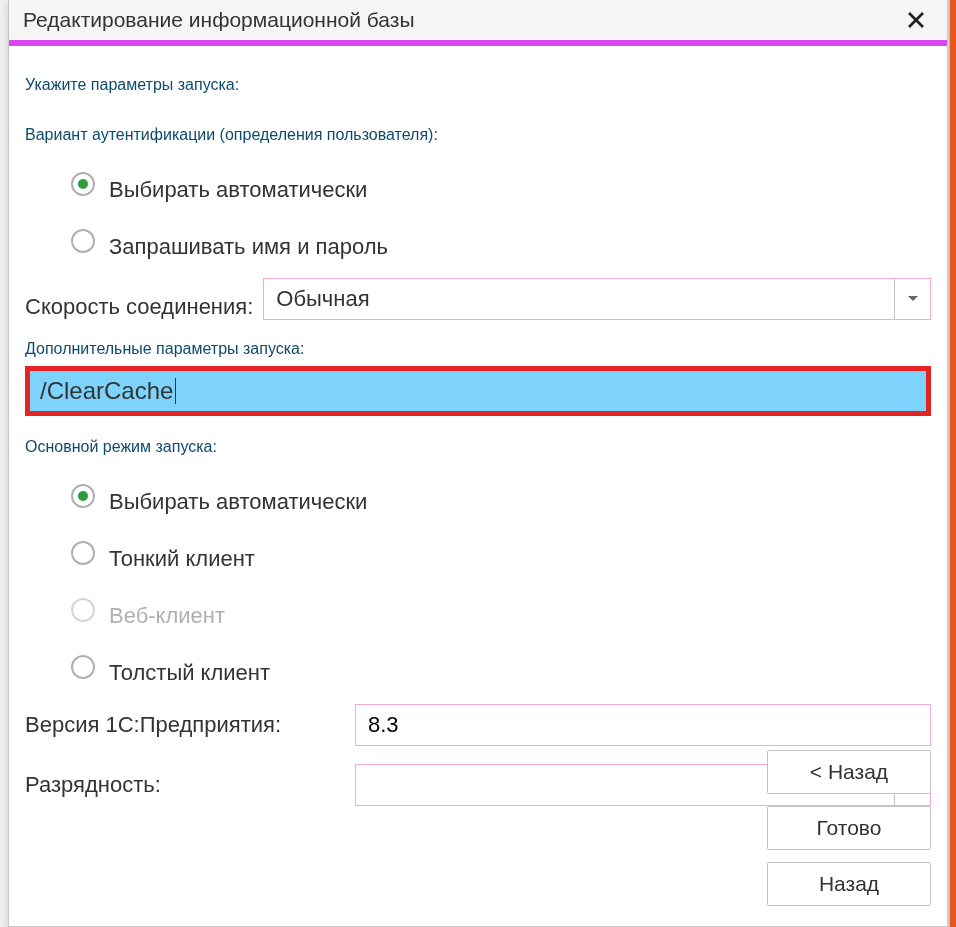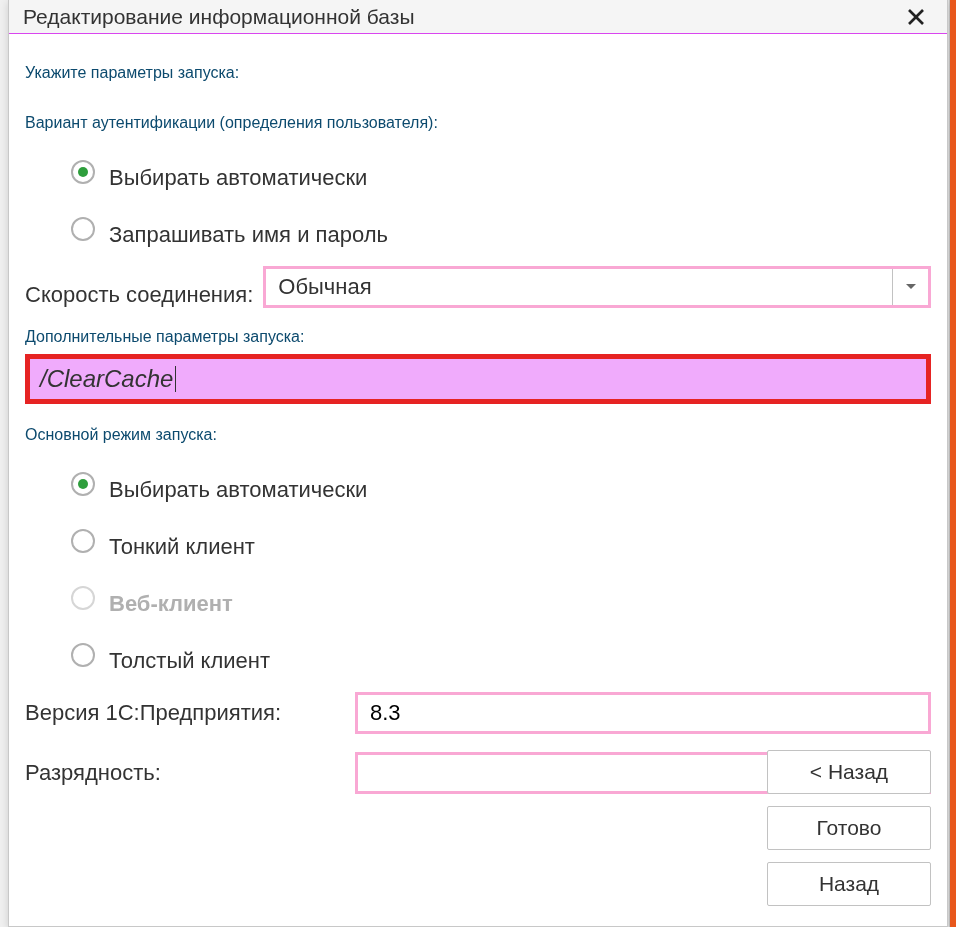--- a/index.html
+++ b/index.html
@@ -26,22 +26,22 @@
     border: 1px solid #c8c8c8;
     border-top: none;
     box-shadow: 0 2px 8px rgba(0,0,0,0.15);
   }
   .titlebar {
     display: flex;
     align-items: center;
     justify-content: space-between;
     padding: 8px 16px 8px 14px;
     background: #f5f5f5;
-    border-bottom: 1px solid #d946ef;
-    height: 34px;
+    border-bottom: 6px solid #d946ef;
+    height: 46px;
   }
   .titlebar-title {
     font-size: 21px;
     color: #333;
   }
   .close-btn {
     width: 30px;
     height: 30px;
     display: flex;
     align-items: center;
@@ -87,36 +87,36 @@
     border-radius: 50%;
   }
   .radio-circle.disabled {
     border-color: #d6d6d6;
   }
   .radio-label {
     font-size: 22px;
     color: #333;
     margin-top: 13px;
   }
-  .radio-label.disabled { color: #b0b0b0; font-weight: bold; }
+  .radio-label.disabled { color: #b0b0b0; }
 
   .form-row {
     display: flex;
     align-items: flex-end;
     gap: 10px;
     margin-top: 10px;
     margin-bottom: 20px;
   }
   .form-row-label {
     font-size: 22px;
     color: #333;
   }
   .dropdown, .textinput {
     flex: 1;
-    border: 3px solid #f9a8d4;
+    border: 1px solid #f9a8d4;
     height: 42px;
     display: flex;
     align-items: center;
     background: #fff;
     position: relative;
   }
   .dropdown-value {
     padding: 0 12px;
     font-size: 22px;
     color: #333;
@@ -139,23 +139,22 @@
     outline: none;
     width: 100%;
     padding: 0 12px;
     font-size: 22px;
     height: 100%;
   }
 
   .param-field-wrap {
     border: 5px solid #e62323;
     margin: 8px 0 20px 0;
-    background: #f0abfc;
+    background: #7dd3fc;
     padding: 6px 10px;
-    font-style: italic;
   }
   .param-field-inner {
     font-family: Arial, sans-serif;
     font-size: 24px;
     color: #333;
     display: flex;
     align-items: center;
   }
   .cursor-line {
     display: inline-block;

